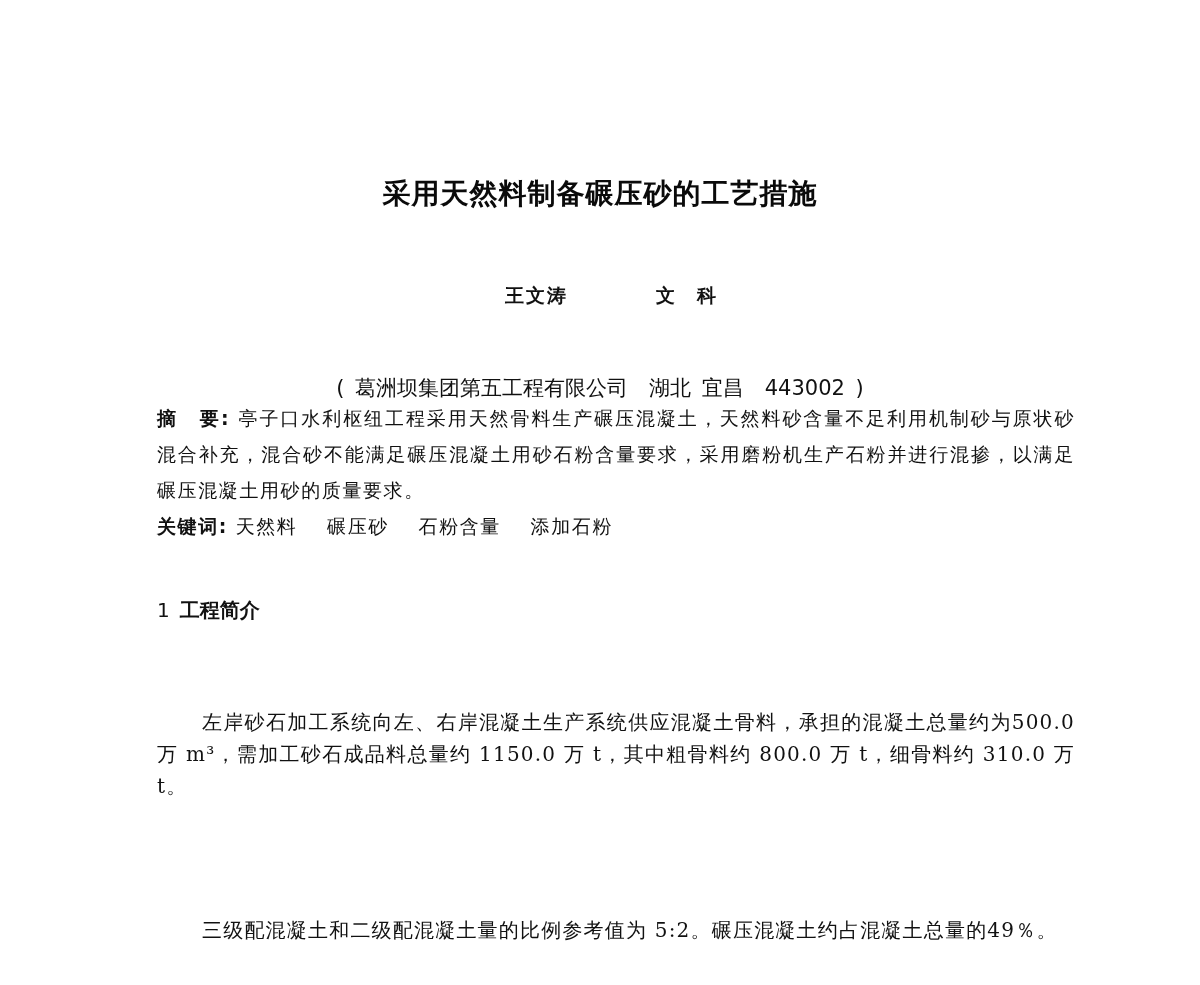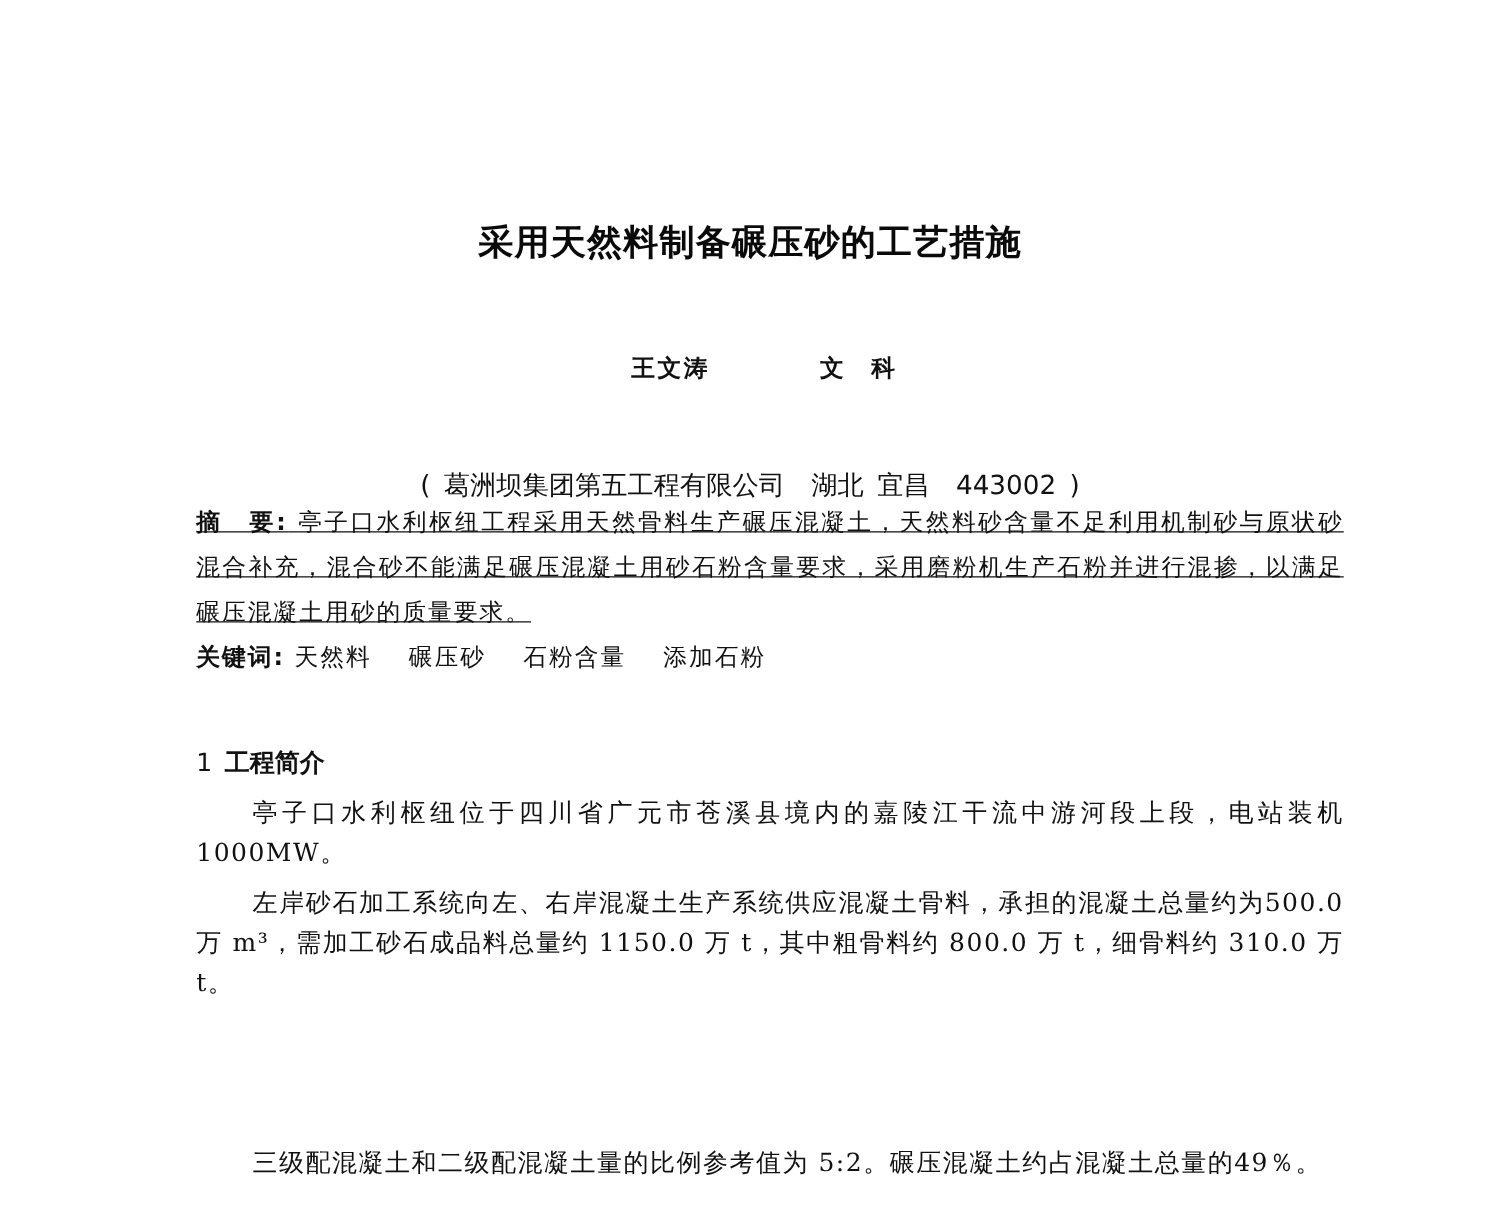--- a/index.html
+++ b/index.html
@@ -58,21 +58,20 @@
     }
     .abstract {
       position: absolute;
       left: 157px;
       width: 918px;
       top: 400px;
       font-size: 19px;
       line-height: 36px;
       text-align: justify;
       letter-spacing: 1.6px;
-      text-decoration: underline;
     }
     .abstract .label, .keywords .label {
       font-weight: bold;
       font-family: "DejaVu Sans", "Liberation Sans", sans-serif;
     }
     .abstract .label { letter-spacing: 2px; }
     .keywords {
       position: absolute;
       left: 157px;
       width: 918px;
@@ -133,23 +132,20 @@
     <span class="kw">天然料</span>
     <span class="kw">碾压砂</span>
     <span class="kw">石粉含量</span>
     <span class="kw">添加石粉</span>
   </div>
 
   <div class="section-heading">
     <span class="num">1</span><span>工程简介</span>
   </div>
 
-  <div class="body-text p1">
-    <p>亭子口水利枢纽位于四川省广元市苍溪县境内的嘉陵江干流中游河段上段，电站装机1000MW。</p>
-  </div>
   <div class="body-text p2">
     <p>左岸砂石加工系统向左、右岸混凝土生产系统供应混凝土骨料，承担的混凝土总量约为500.0 万 m³，需加工砂石成品料总量约 1150.0 万 t，其中粗骨料约 800.0 万 t，细骨料约 310.0 万 t。</p>
   </div>
   <div class="body-text p4">
     <p>三级配混凝土和二级配混凝土量的比例参考值为 5:2。碾压混凝土约占混凝土总量的49％。</p>
   </div>
 
 </div>
 
 </body></html>

